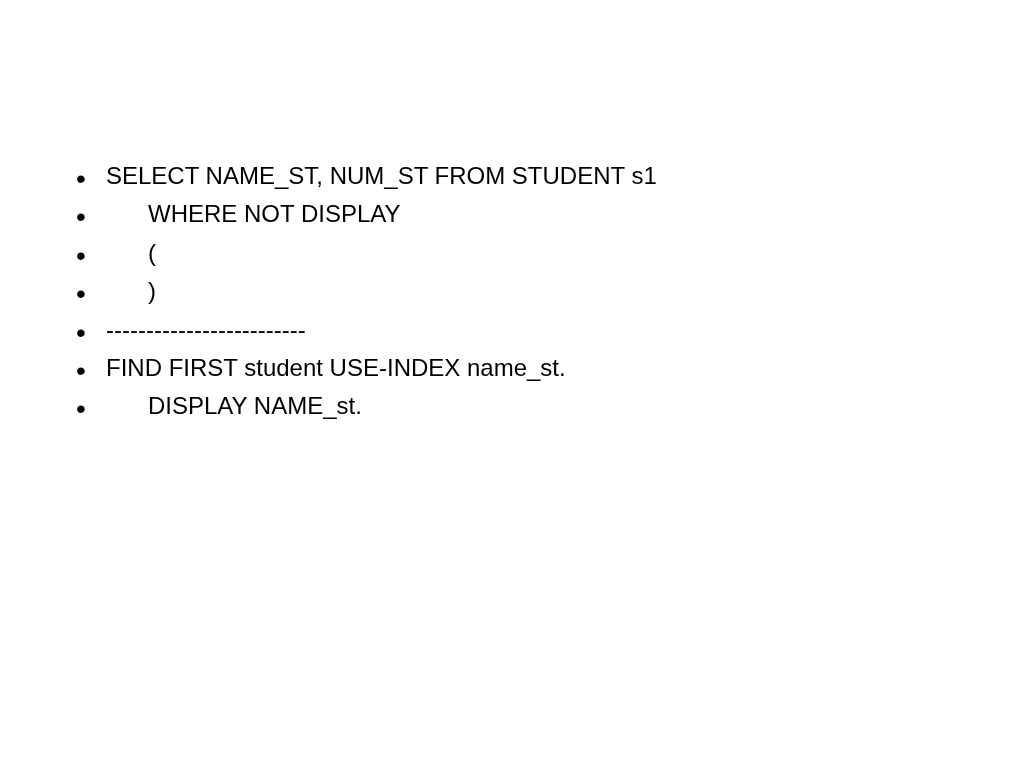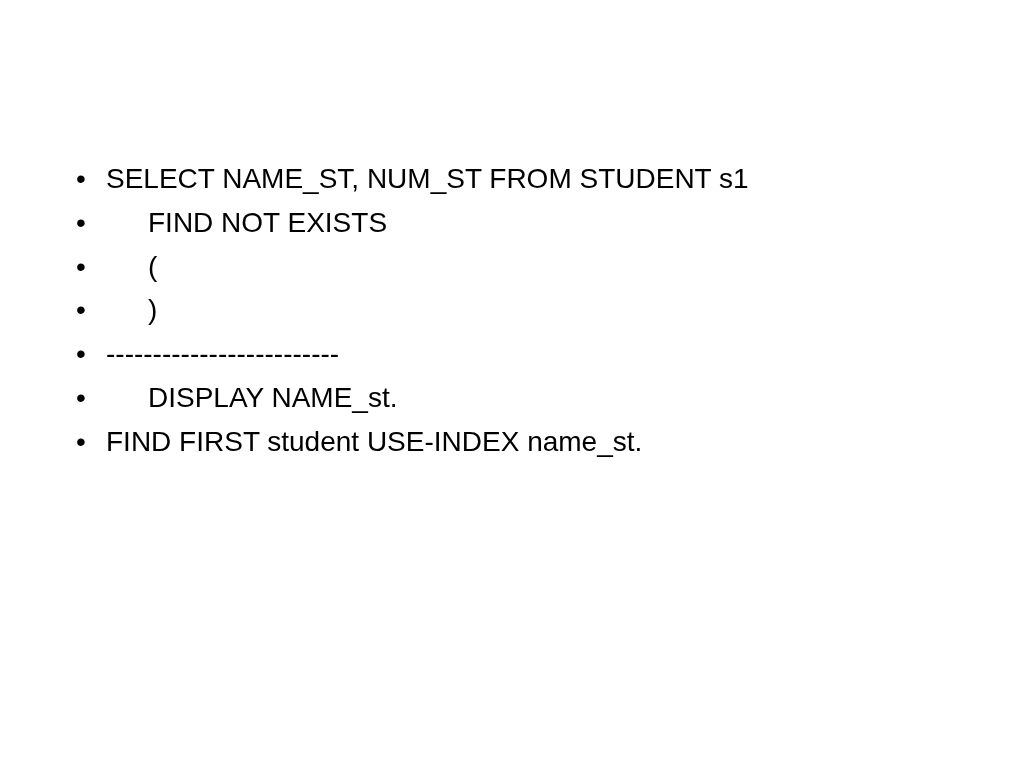--- a/index.html
+++ b/index.html
@@ -17,21 +17,21 @@
     padding: 160px 70px 0 70px;
   }
   ul.bullets {
     margin: 0;
     padding: 0;
     list-style: none;
   }
   ul.bullets > li {
     position: relative;
     padding-left: 36px;
-    font-size: 28px;
+    font-size: 24px;
     line-height: 1.35;
     color: #000000;
     margin: 0 0 6px 0;
   }
   ul.bullets > li::before {
     content: "•";
     position: absolute;
     left: 6px;
     top: 0;
     font-size: 28px;
@@ -42,21 +42,21 @@
   }
   .ind1 { display: inline-block; width: 42px; }
   .ind2 { display: inline-block; width: 72px; }
 </style>
 </head>
 <body>
 
 <div class="slide">
   <ul class="bullets">
     <li><span>SELECT NAME_ST, NUM_ST FROM STUDENT s1</span></li>
-    <li><span class="ind1"></span><span>FIND NOT EXISTS</span></li>
+    <li><span class="ind1"></span><span>WHERE NOT DISPLAY</span></li>
     <li><span class="ind1"></span><span>(</span></li>
     <li><span class="ind1"></span><span>)</span></li>
     <li><span>-------------------------</span></li>
+    <li><span>FIND FIRST student USE-INDEX name_st.</span></li>
     <li><span class="ind1"></span><span>DISPLAY NAME_st.</span></li>
-    <li><span>FIND FIRST student USE-INDEX name_st.</span></li>
     <li class="blank"><span></span>&nbsp;</li>
   </ul>
 </div>
 
 </body></html>

